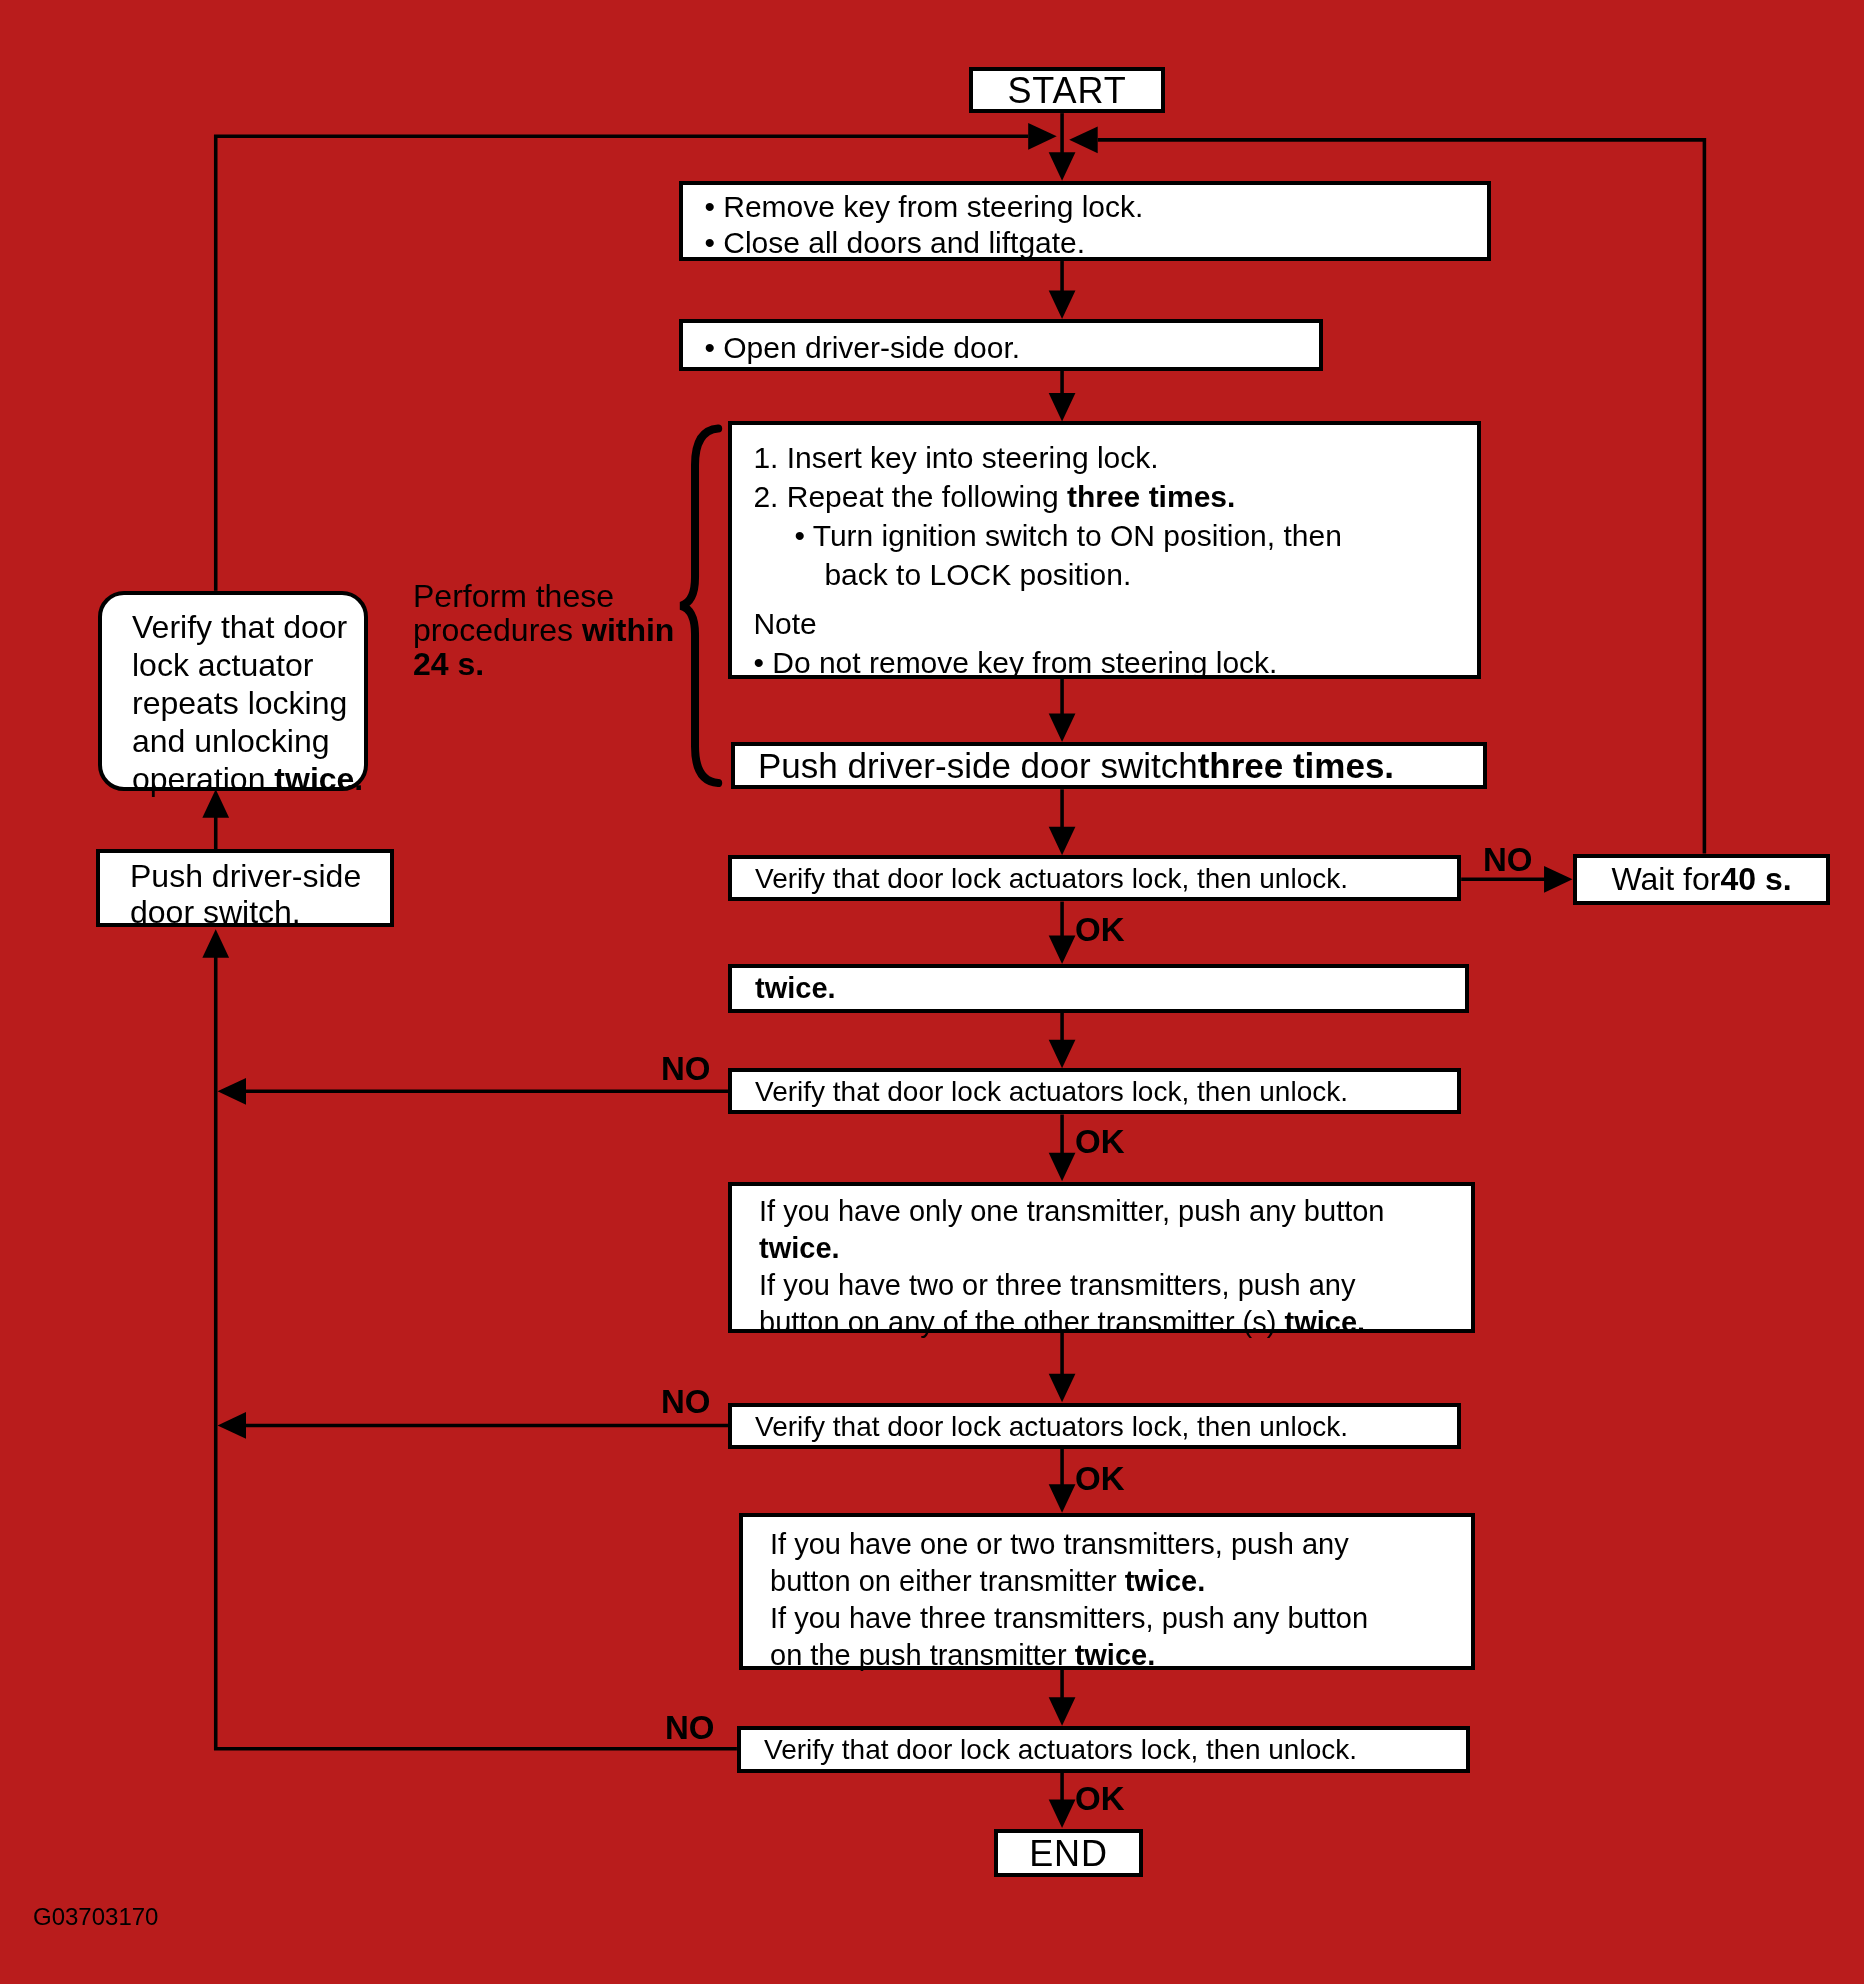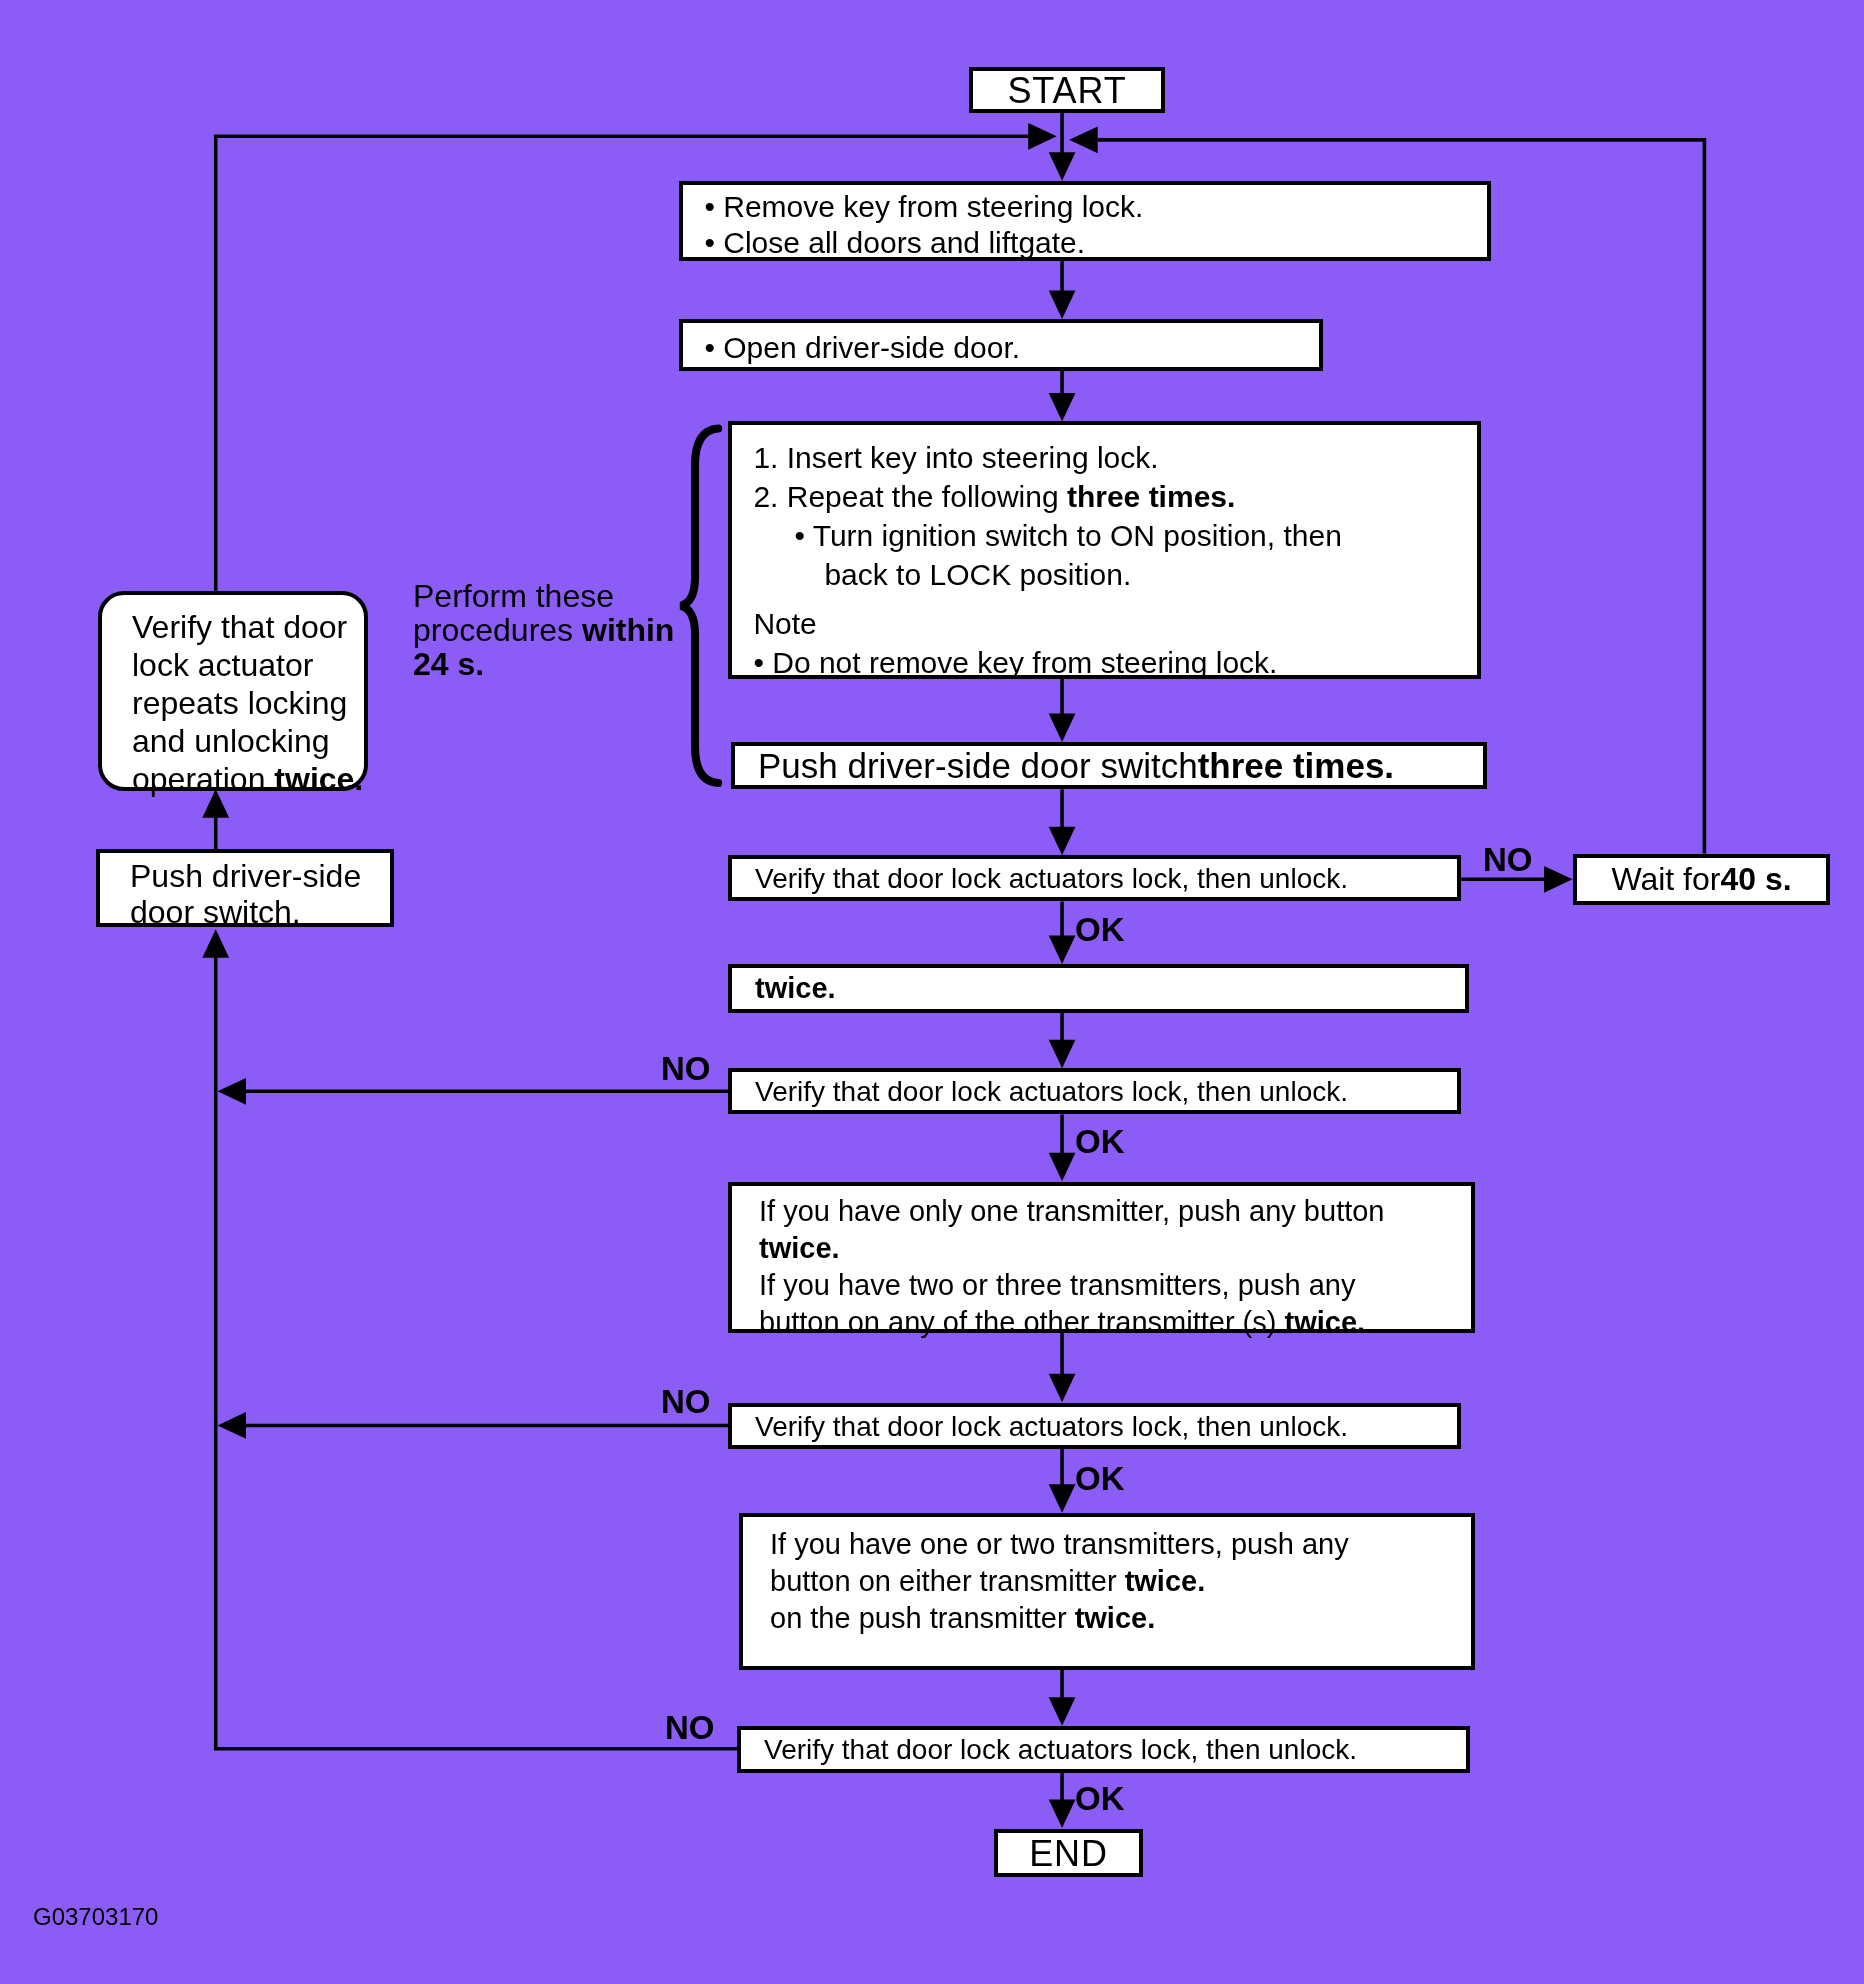--- a/index.html
+++ b/index.html
@@ -1,17 +1,17 @@
 <!DOCTYPE html>
 <html style="font-size:14.3px"><head>
 <meta charset="utf-8">
 <style>
   html,body{margin:0;padding:0;background:#fff;}
   .canvas{
-    position:relative;width:1864px;height:1984px;background:#8b5cf6;
+    position:relative;width:1864px;height:1984px;background:#b91c1c;
     font-family:"Liberation Sans", sans-serif;color:#000;overflow:hidden;
   }
   .wires{position:absolute;left:0;top:0;z-index:1;}
   .wires path{stroke:#000;stroke-width:4;fill:none;}
   .wires polygon{fill:#000;stroke:none;}
   .wires .brace{stroke-width:9;stroke-linecap:round;}
   .box{
     position:absolute;box-sizing:border-box;border:4.5px solid #000;background:#fff;
     z-index:2;font-size:30px;line-height:39px;
   }
@@ -171,20 +171,21 @@
     <div class="ln"><span>button on any of the other transmitter (s) </span><b>twice.</b></div>
   </div>
 
   <div class="box vrow" style="left:728px;top:1403px;width:733px;height:46px;">
     <span>Verify that door lock actuators lock, then unlock.</span>
   </div>
 
   <div class="box pad m33" style="left:739px;top:1513px;width:736px;height:157px;line-height:37px;padding-top:9px;padding-left:27px;">
     <div class="ln">If you have one or two transmitters, push any</div>
     <div class="ln"><span>button on either transmitter </span><b>twice.</b></div>
+    <div class="ln">If you have three transmitters, push any button</div>
     <div class="ln"><span>on the push transmitter </span><b>twice.</b></div>
   </div>
 
   <div class="box vrow" style="left:737px;top:1726px;width:733px;height:47px;">
     <span>Verify that door lock actuators lock, then unlock.</span>
   </div>
 
   <div class="box terminal" style="left:994px;top:1829px;width:149px;height:48px;">
     <span>END</span>
   </div>

